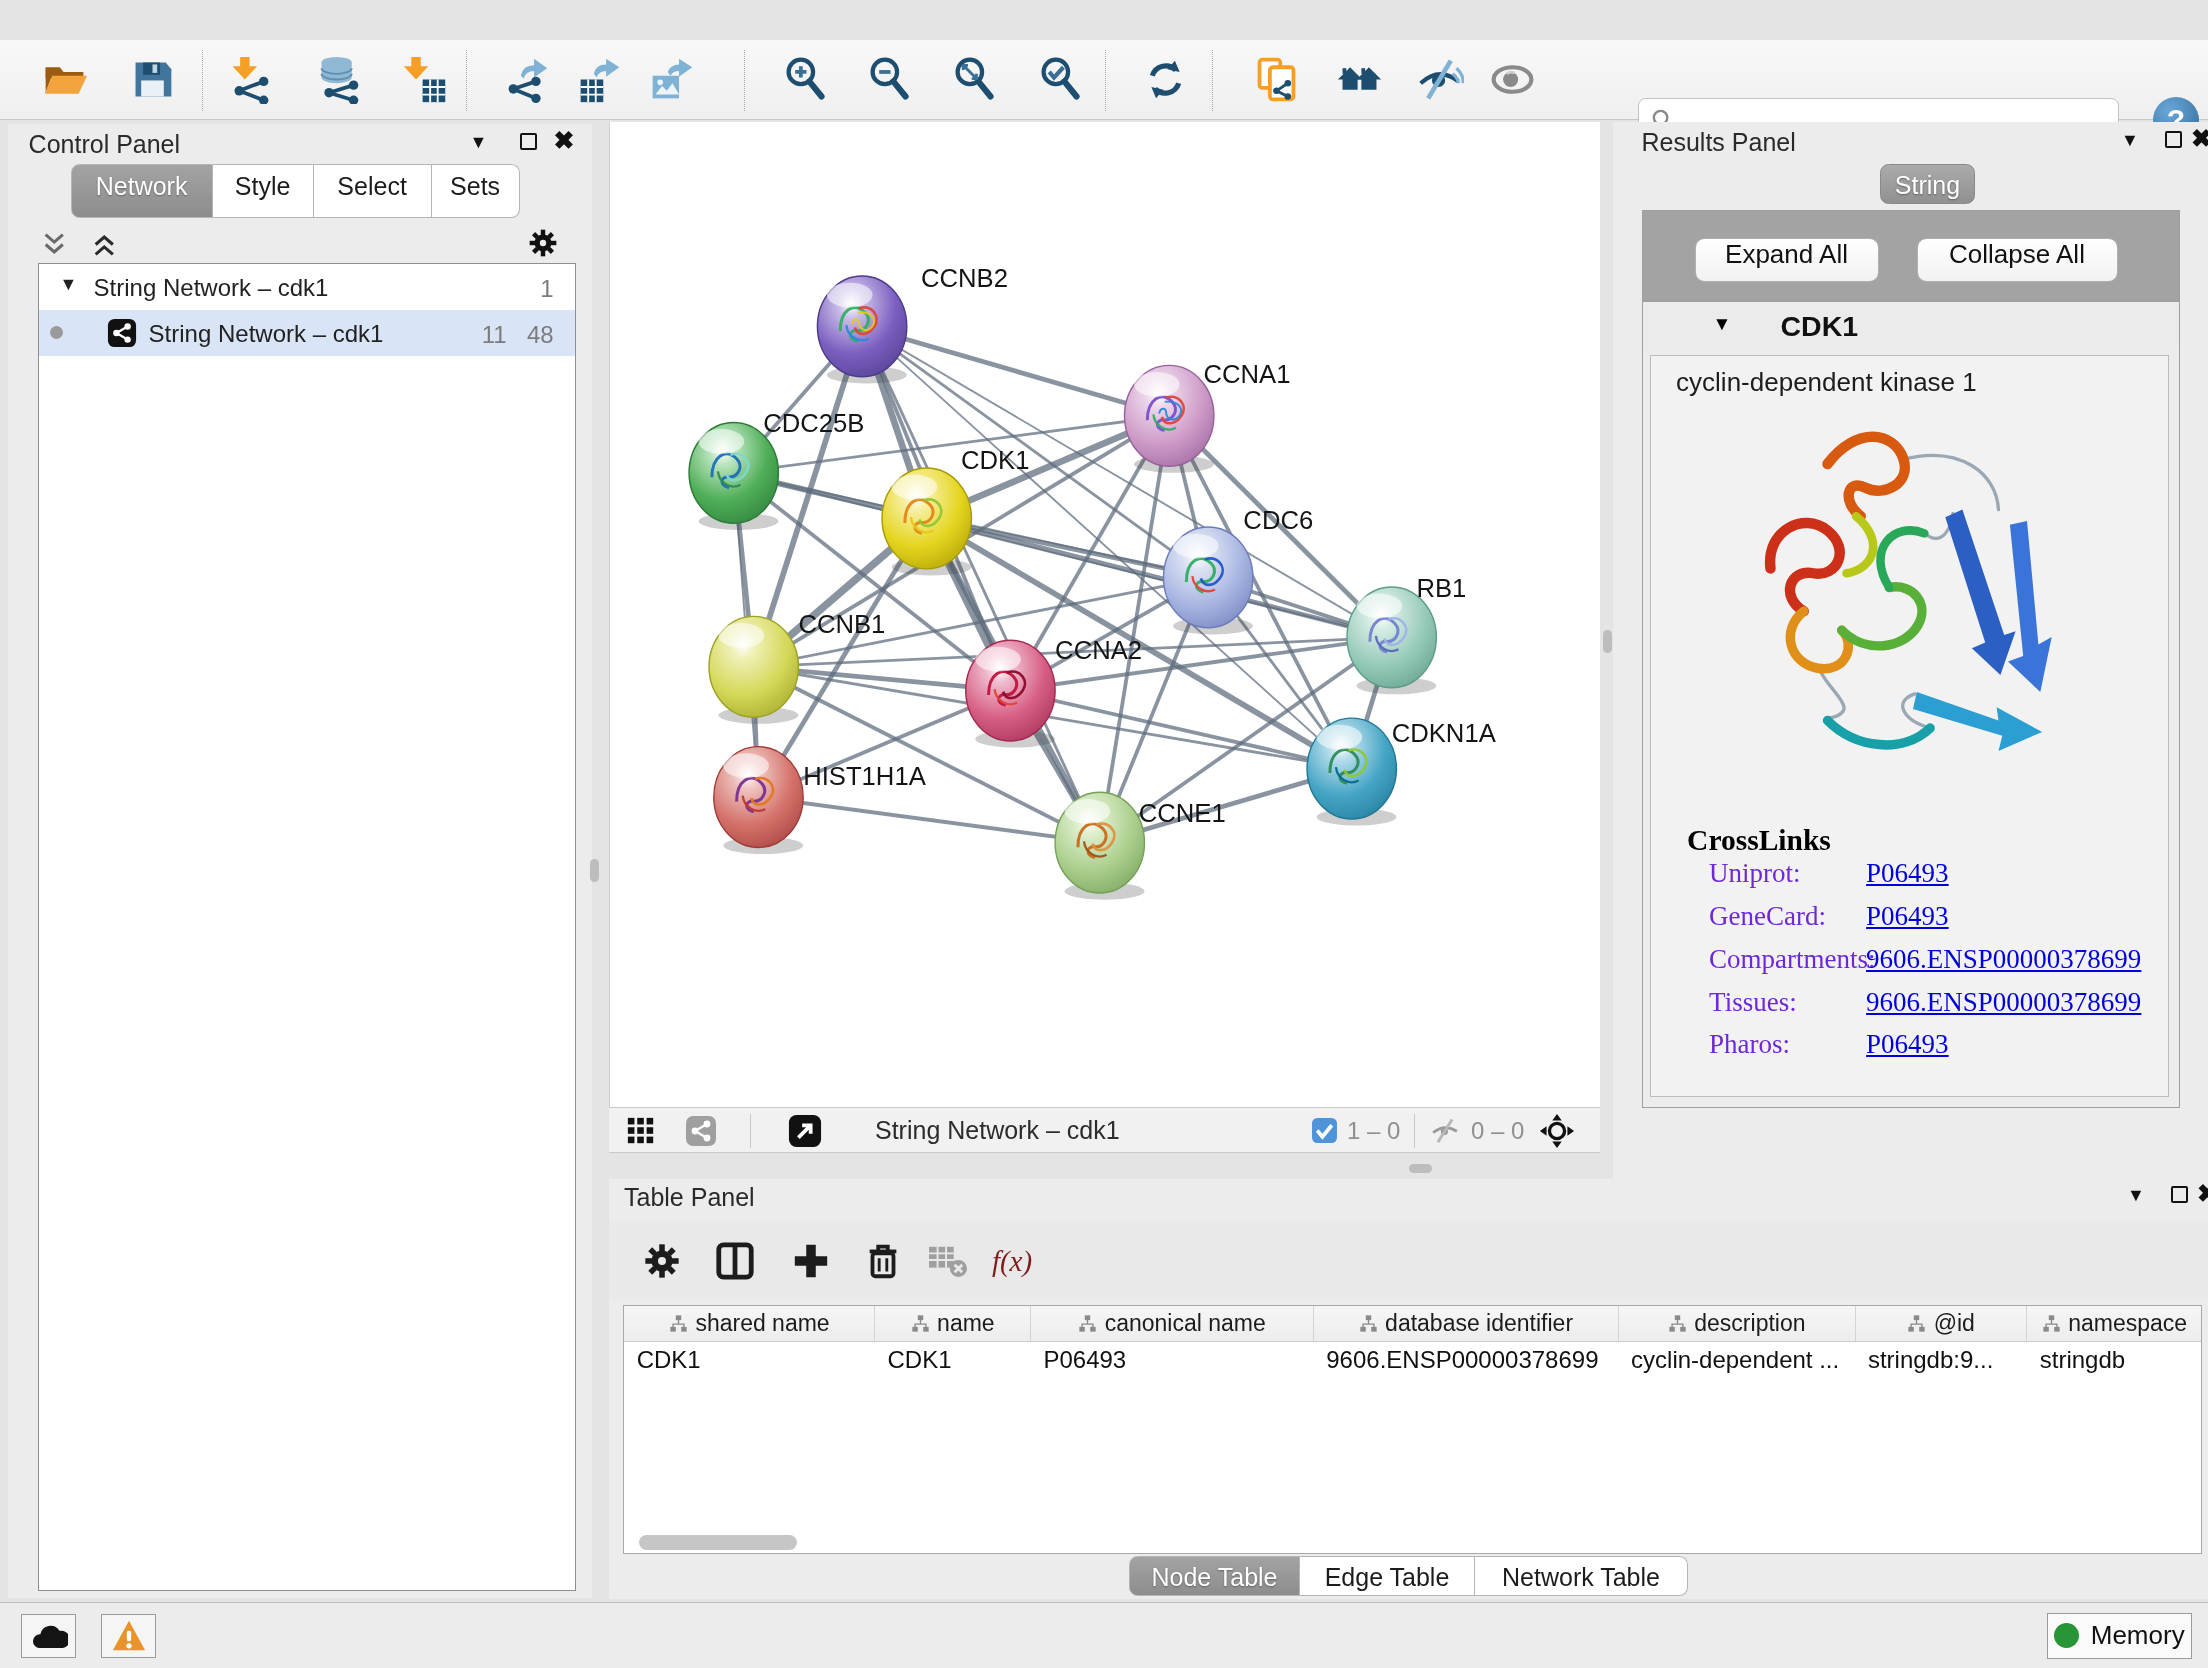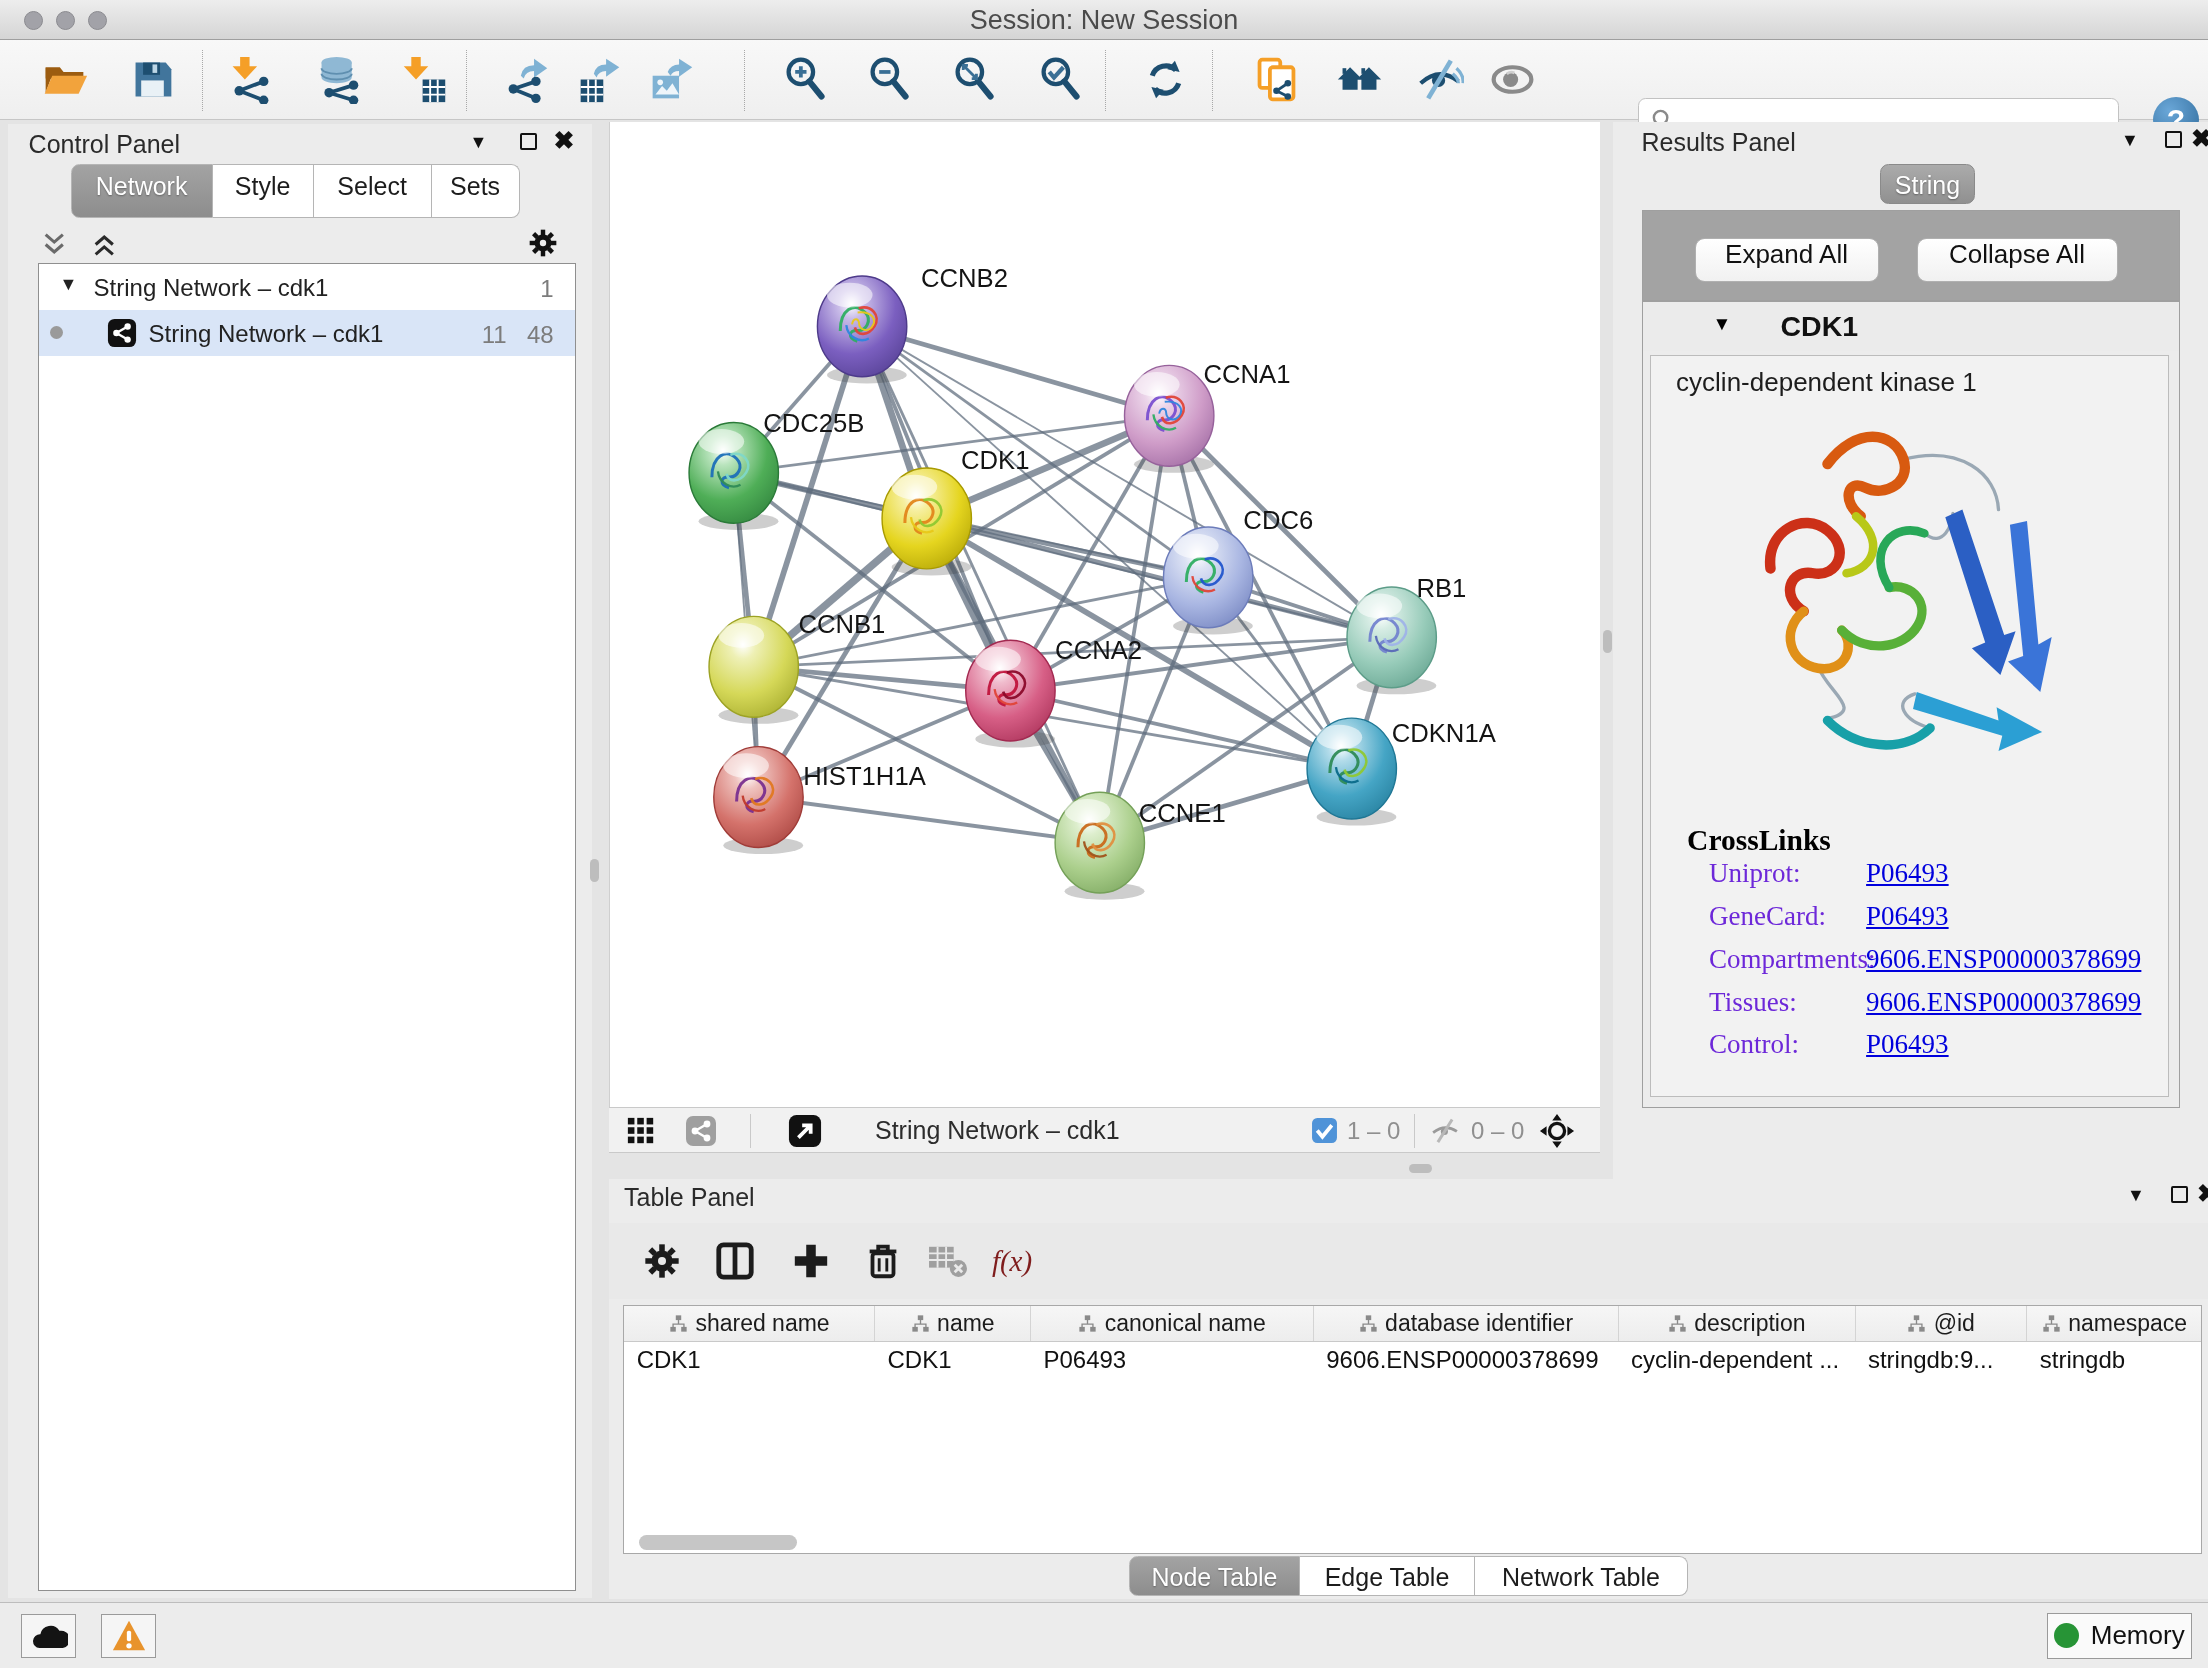--- a/index.html
+++ b/index.html
@@ -117,26 +117,20 @@
   .membtn { position:absolute; left:2047px; top:9.5px; width:145px; height:46px; background:#fafafa;
     border:1.9px solid #9a9a9a; display:flex; align-items:center; justify-content:center; gap:11.4px;
     font-size:26px; color:#111; }
   .memdot { width:25px; height:25px; border-radius:50%; background:#279436; }
 </style>
 </head>
 <body>
 
 <div id="app">
 
-  <div class="titlebar">
-    <span class="tl" style="left:24px"></span>
-    <span class="tl" style="left:56px"></span>
-    <span class="tl" style="left:88px"></span>
-    <div class="title-text">Session: New Session</div>
-  </div>
 
   <div class="toolbar">
     <div class="tbtn" style="left:38px">
       <svg viewBox="0 0 52 52">
         <path d="M6 13h15l4 5h21v7H6z" fill="#9c5c10"></path>
         <path d="M6 13v27l6-16h-2z" fill="#9c5c10"></path>
         <path d="M5 41l8-19h37l-9 19z" fill="#f2a33c"></path>
       </svg>
     </div>
     <div class="tbtn" style="left:126px">
@@ -662,21 +656,21 @@
         </div>
         <div class="xl-row" style="top:588px">
           <span class="xl-label">Compartments:</span>
           <span class="xl-link">9606.ENSP00000378699</span>
         </div>
         <div class="xl-row" style="top:631px">
           <span class="xl-label">Tissues:</span>
           <span class="xl-link">9606.ENSP00000378699</span>
         </div>
         <div class="xl-row" style="top:673px">
-          <span class="xl-label">Control:</span>
+          <span class="xl-label">Pharos:</span>
           <span class="xl-link">P06493</span>
         </div>
       </div>
     </div>
   </div>
 
   <div class="tpanel">
     <div class="cp-head">
       <span class="cp-title phead-title" style="position:absolute;left:15px;top:3.8px">Table Panel</span>
       <span class="dd-ico" style="position:absolute;left:1518px;top:5.7px">▼</span>

